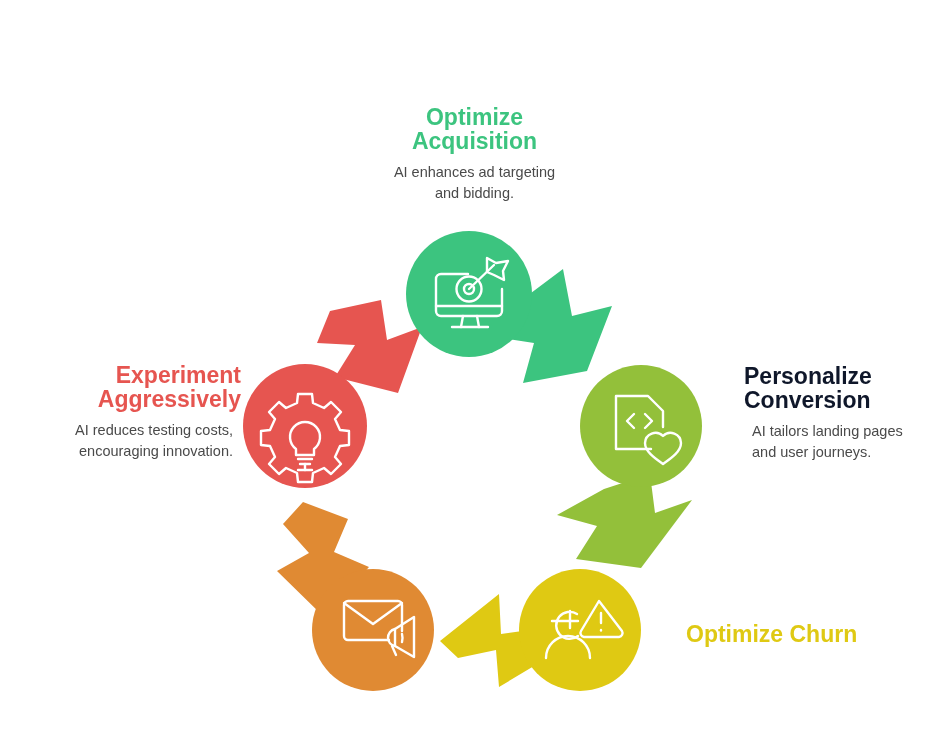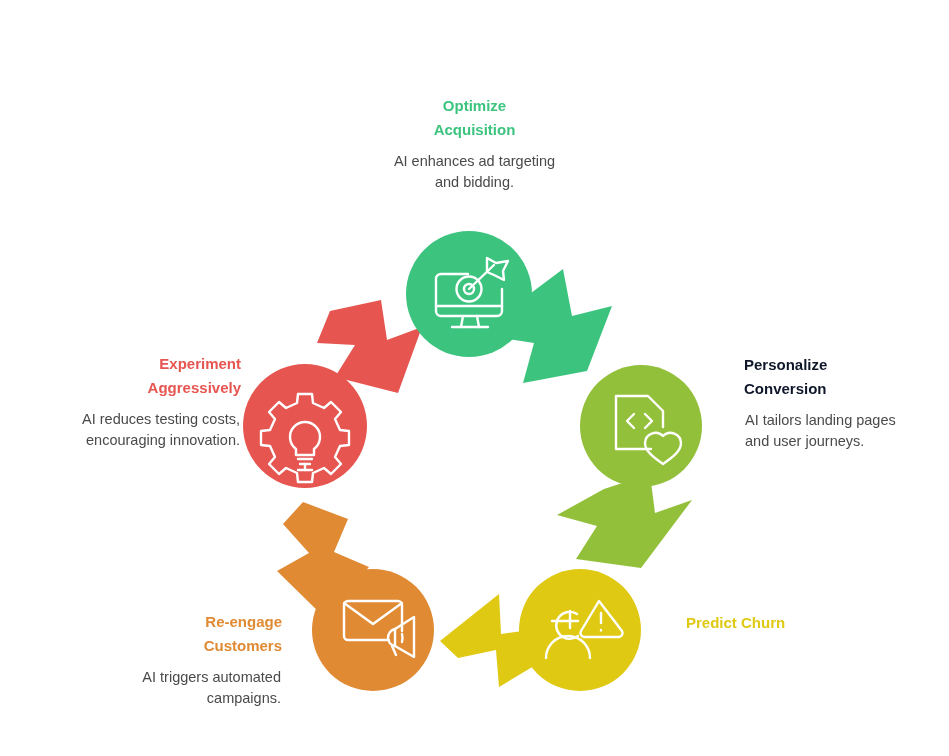--- a/index.html
+++ b/index.html
@@ -21,31 +21,31 @@
   }
   #cycle-svg {
     position: absolute;
     left: 0;
     top: 0;
   }
   .label-block {
     position: absolute;
   }
   .label-title {
-    font-size: 15px;
+    font-size: 23px;
     font-weight: bold;
     line-height: 24px;
-    margin: 0 0 9px 0;
+    margin: 11px 0 9px 0;
     white-space: pre-line;
   }
   .label-desc {
     font-size: 14.5px;
     line-height: 21px;
     color: #4a4a4a;
-    margin: 1px;
+    margin: 8px;
     white-space: pre-line;
   }
   .align-center { text-align: center; }
   .align-left   { text-align: left; }
   .align-right  { text-align: right; }
 
   
   #label-optimize     { left: 352px; top: 94px;  width: 245px; }
   #label-personalize  { left: 744px; top: 353px; width: 200px; }
   #label-predict      { left: 686px; top: 611px; width: 220px; }
@@ -179,29 +179,23 @@
   </div>
 
   <div class="label-block align-left" id="label-personalize">
     <p class="label-title" style="color:#0f172a">Personalize
 Conversion</p>
     <p class="label-desc">AI tailors landing pages
 and user journeys.</p>
   </div>
 
   <div class="label-block align-left" id="label-predict">
-    <p class="label-title" style="color:#dfc913">Predict Churn</p>
-  </div>
-
-  <div class="label-block align-right" id="label-reengage">
-    <p class="label-title" style="color:#e08a33">Re-engage
-Customers</p>
-    <p class="label-desc">AI triggers automated
-campaigns.</p>
-  </div>
+    <p class="label-title" style="color:#dfc913">Optimize Churn</p>
+  </div>
+
 
   <div class="label-block align-right" id="label-experiment">
     <p class="label-title" style="color:#e65550">Experiment
 Aggressively</p>
     <p class="label-desc">AI reduces testing costs,
 encouraging innovation.</p>
   </div>
 
 </div>
 

